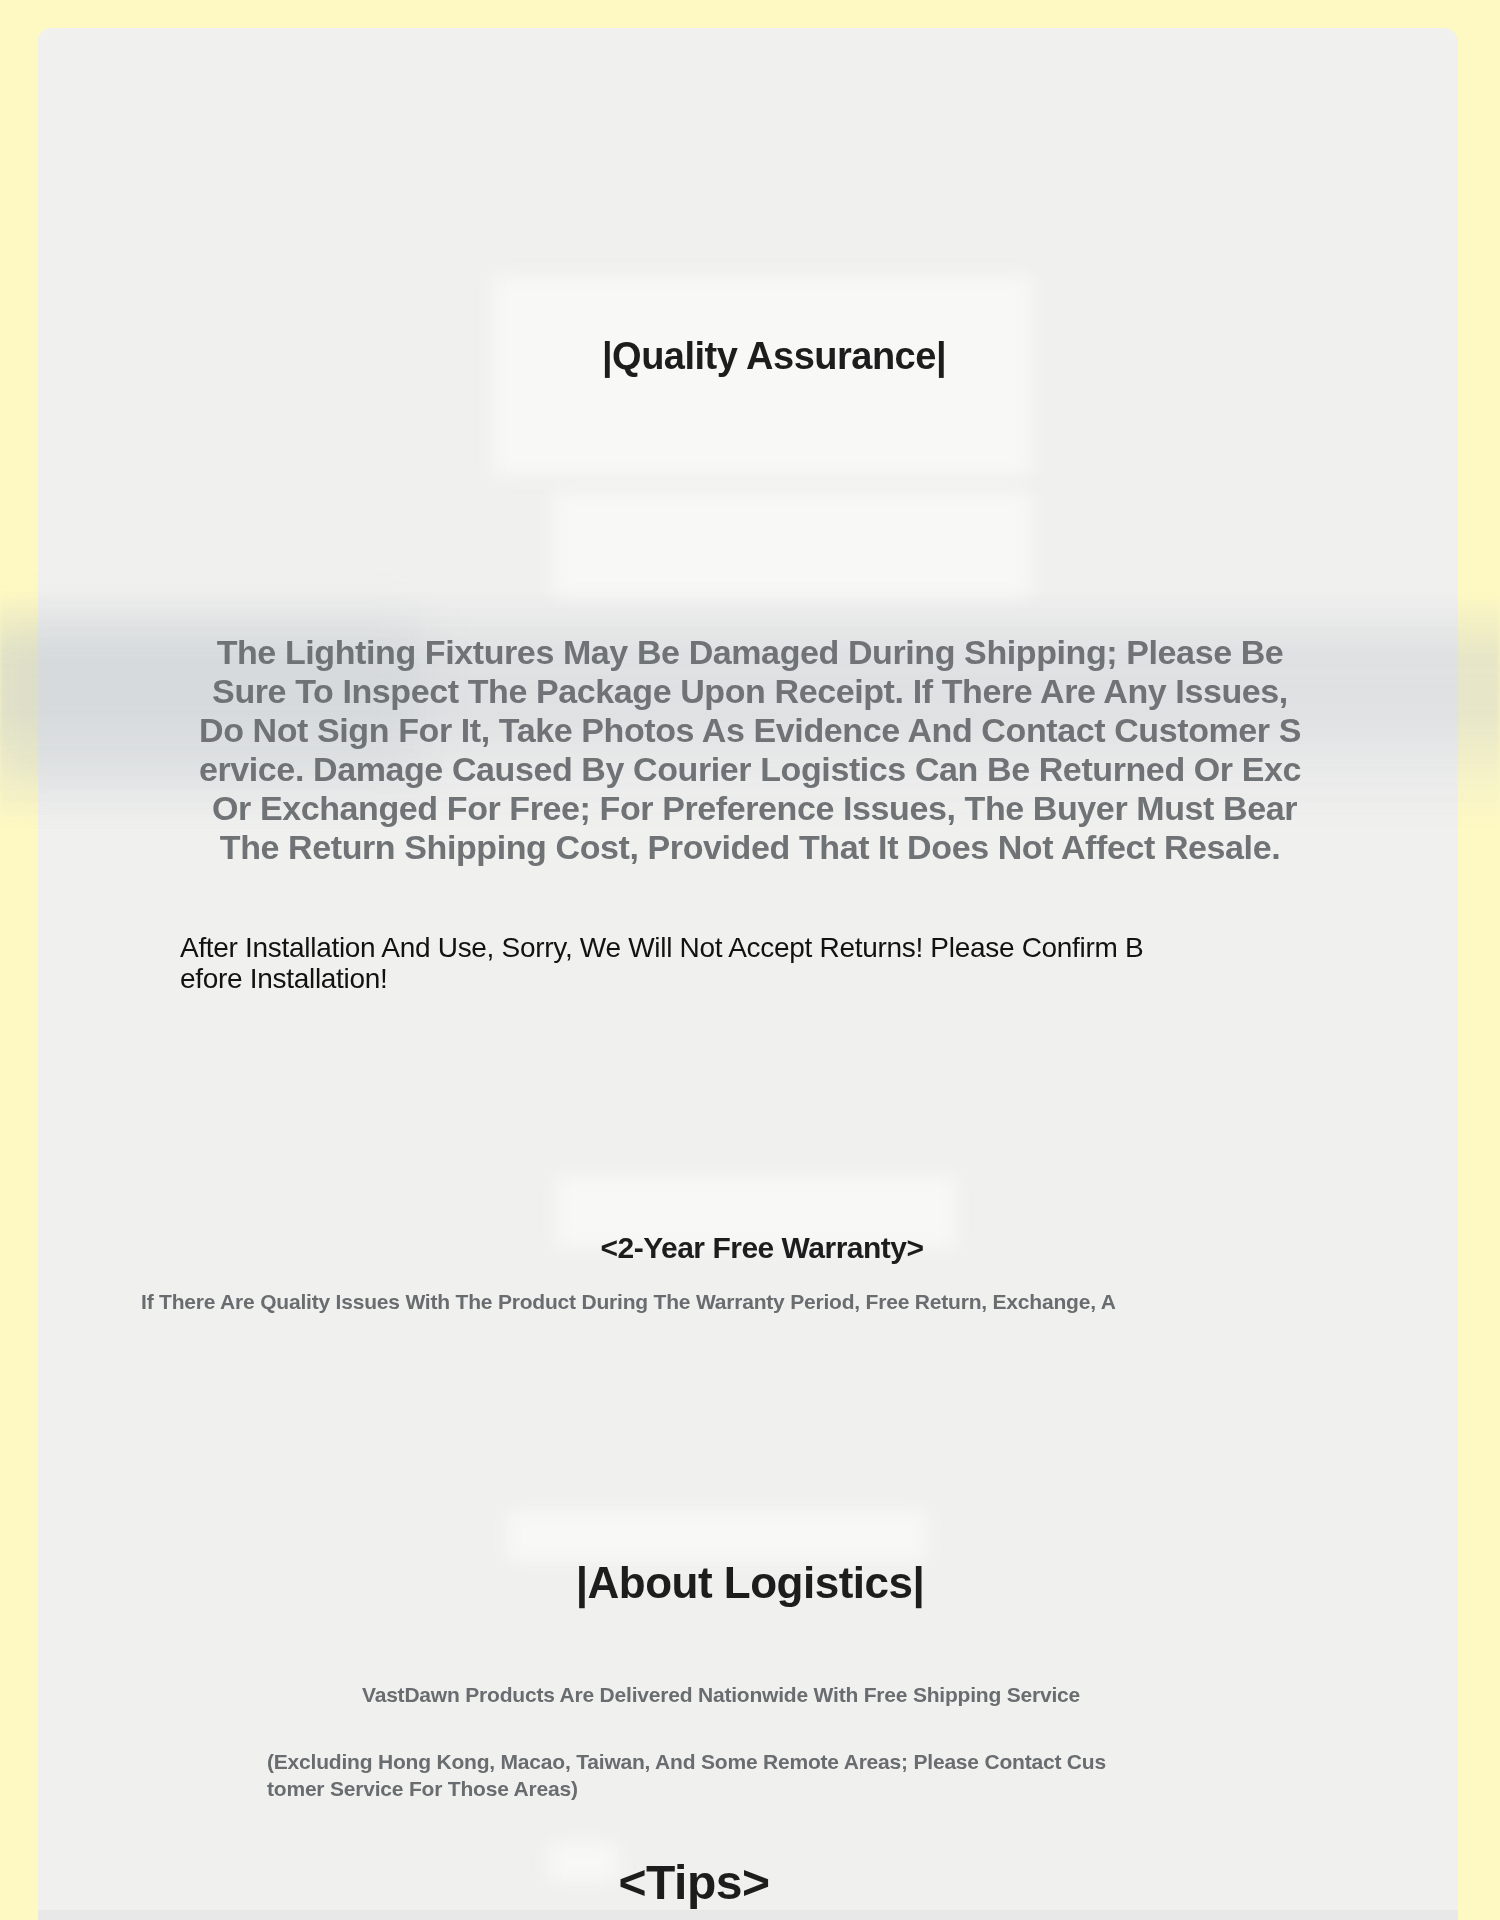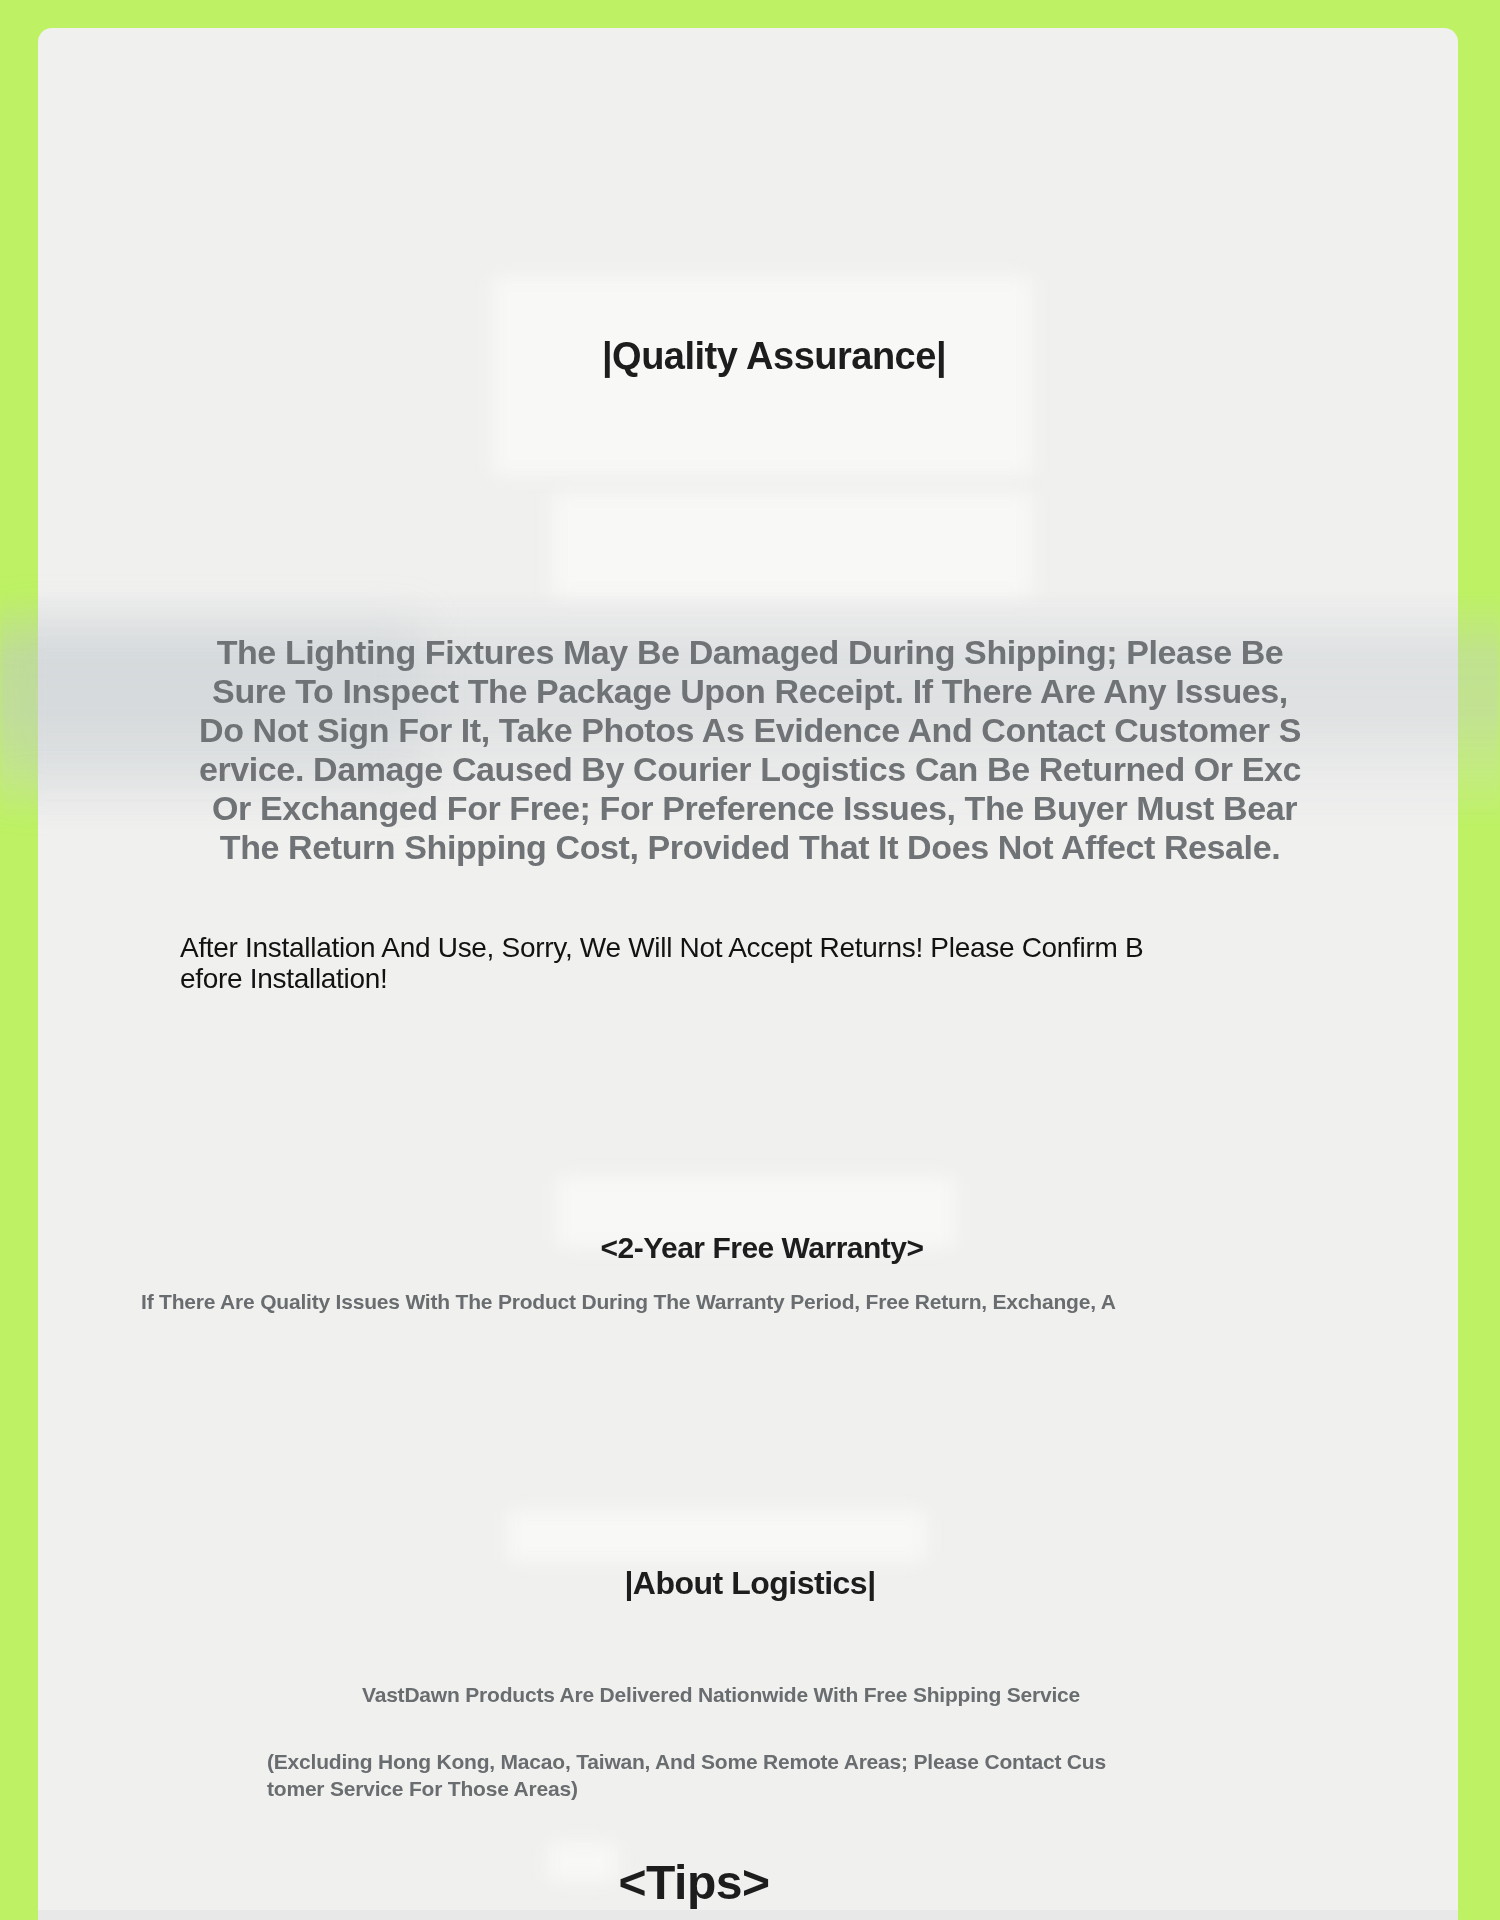--- a/index.html
+++ b/index.html
@@ -5,21 +5,21 @@
   html, body {
     margin: 0;
     padding: 0;
     background: #ffffff;
     font-family: "Liberation Sans", sans-serif;
   }
   #page {
     position: relative;
     width: 1500px;
     height: 1920px;
-    background: #bef264;
+    background: #fef9c3;
     overflow: hidden;
   }
   #card {
     position: absolute;
     left: 38px;
     top: 28px;
     width: 1420px;
     height: 1892px;
     background: #f0f0ef;
     border-radius: 14px 14px 0 0;
@@ -98,21 +98,21 @@
     font-size: 30px; line-height: 36px; margin-top: 40px;
   }
   #warranty-note {
     left: 141px; top: 1288px; width: 1250px;
     color: #696d70; font-weight: 700;
     font-size: 21px; line-height: 27px;
     letter-spacing: -0.2px;
   }
   #logistics-title {
     left: 380px; top: 1560px; width: 740px;
-    font-size: 32px; line-height: 46px;
+    font-size: 44px; line-height: 46px;
   }
   #shipping-note {
     left: 362px; top: 1681px; width: 900px;
     color: #696d70; font-weight: 700;
     font-size: 21px; line-height: 27px;
     letter-spacing: -0.2px;
   }
   #exclusions-note {
     left: 267px; top: 1748px; width: 1000px;
     color: #696d70; font-weight: 700;

